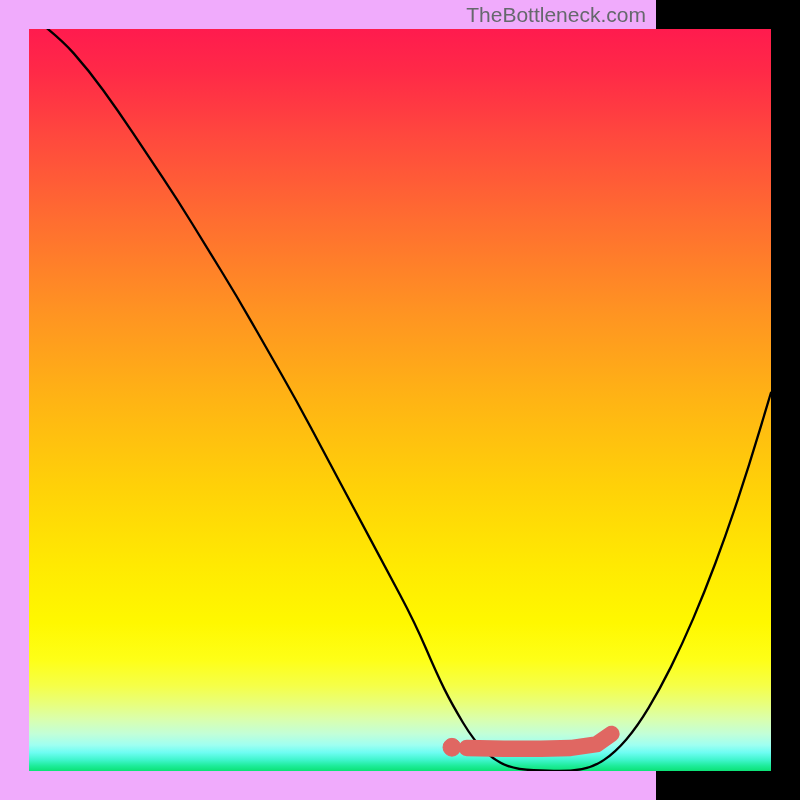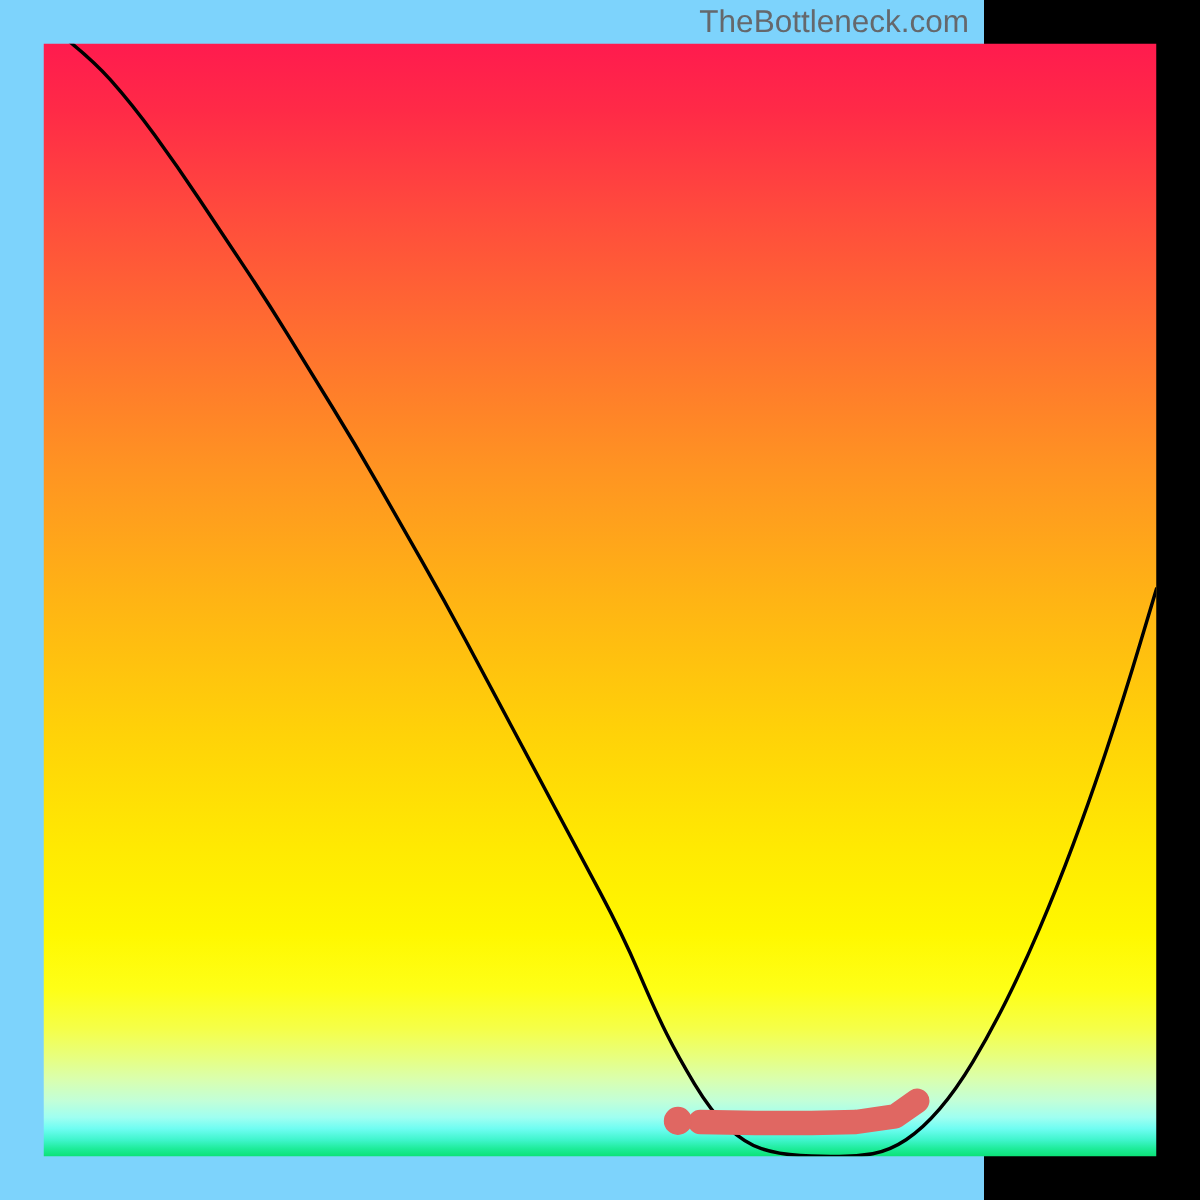--- a/index.html
+++ b/index.html
@@ -10,21 +10,21 @@
     background: #000;
     overflow: hidden;
     font-family: Arial, Helvetica, sans-serif;
   }
   .frame {
     position: absolute;
     left: 0;
     top: 0;
     width: 656px;
     height: 800px;
-    background: #7dd3fc;
+    background: #f0abfc;
   }
   .plot-area {
     position: absolute;
     left: 29px;
     top: 29px;
     width: 742px;
     height: 742px;
     overflow: hidden;
   }
   .gradient-bg {

